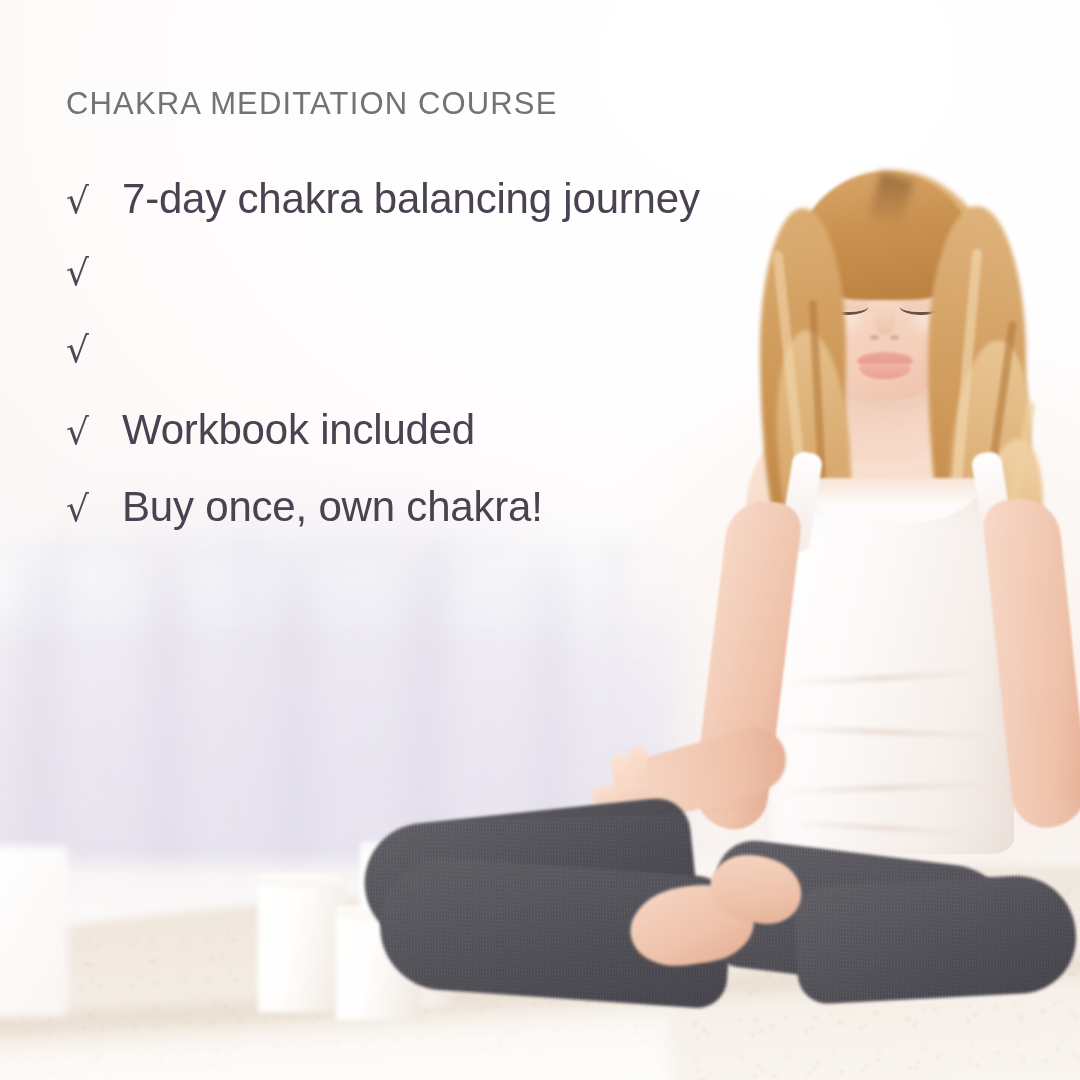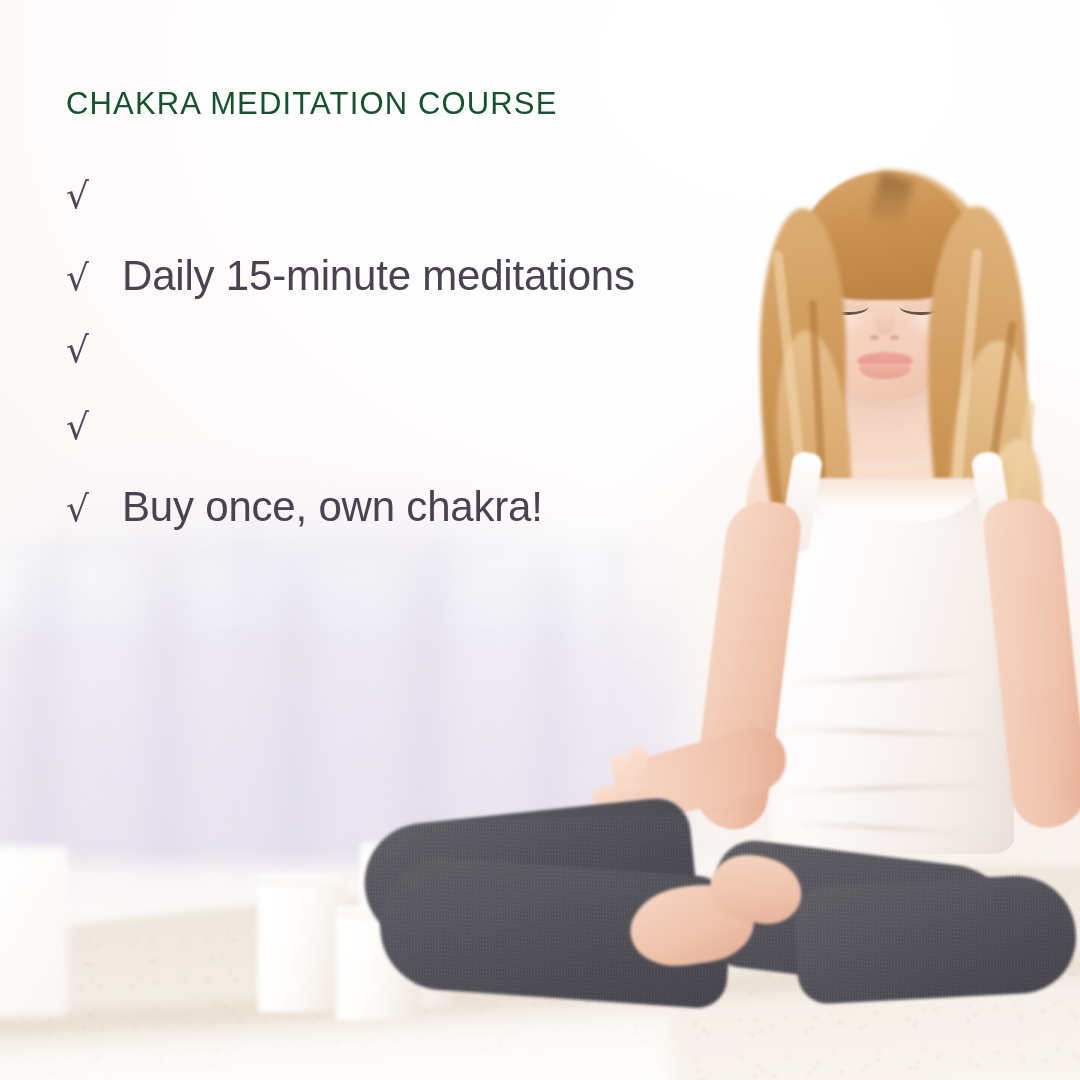--- a/index.html
+++ b/index.html
@@ -180,21 +180,21 @@
   .prop{position:absolute;left:-10px;top:846px;width:78px;height:170px;
         background:linear-gradient(120deg,#ffffff,#f9f5f2);filter:blur(5px);border-radius:6px;}
 
   
   .text-layer{position:absolute;left:0;top:0;width:100%;height:100%;}
 
   .title{
     position:absolute;left:66px;top:86px;
     font-family:"Liberation Sans","DejaVu Sans",sans-serif;
     font-size:31px;font-weight:400;letter-spacing:1.15px;
-    color:#14532d;white-space:nowrap;
+    color:#737373;white-space:nowrap;
   }
 
   .list{position:absolute;left:66px;top:178px;width:760px;}
   .item{
     display:flex;align-items:baseline;
     height:77px;
   }
   .tick{
     width:56px;flex:0 0 56px;
     font-family:"DejaVu Sans",sans-serif;
@@ -331,33 +331,34 @@
   </div>
 
   <div class="text-layer">
 
     <div class="title">CHAKRA MEDITATION COURSE</div>
 
     <div class="list">
 
       <div class="item">
         <span class="tick">√</span>
-      </div>
-
-      <div class="item">
-        <span class="tick">√</span>
-        <span class="item-text">Daily 15-minute meditations</span>
-      </div>
-
-      <div class="item">
-        <span class="tick">√</span>
-      </div>
-
-      <div class="item">
-        <span class="tick">√</span>
+        <span class="item-text">7-day chakra balancing journey</span>
+      </div>
+
+      <div class="item">
+        <span class="tick">√</span>
+      </div>
+
+      <div class="item">
+        <span class="tick">√</span>
+      </div>
+
+      <div class="item">
+        <span class="tick">√</span>
+        <span class="item-text">Workbook included</span>
       </div>
 
       <div class="item">
         <span class="tick">√</span>
         <span class="item-text">Buy once, own chakra!</span>
       </div>
 
     </div>
   </div>
 

